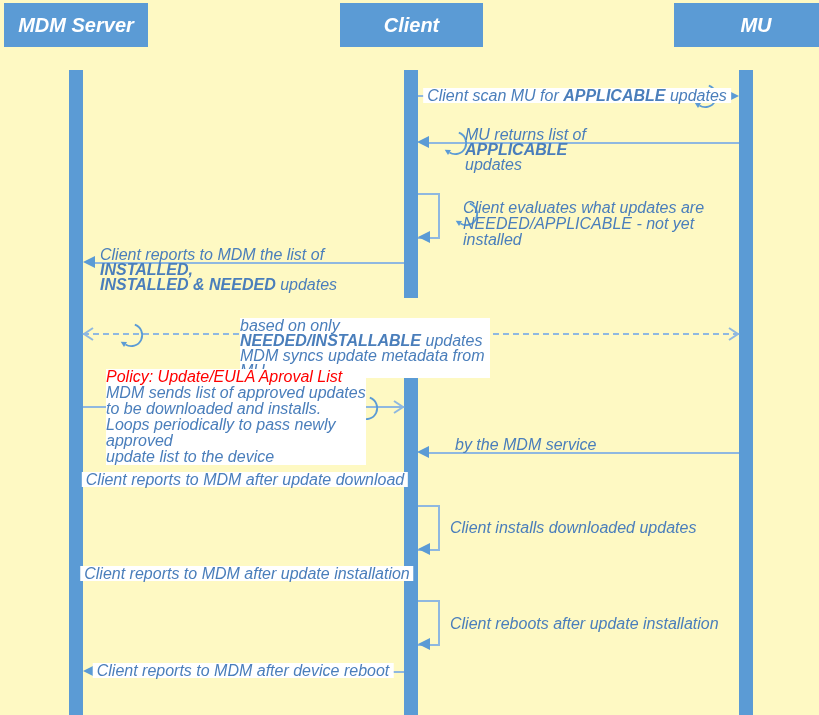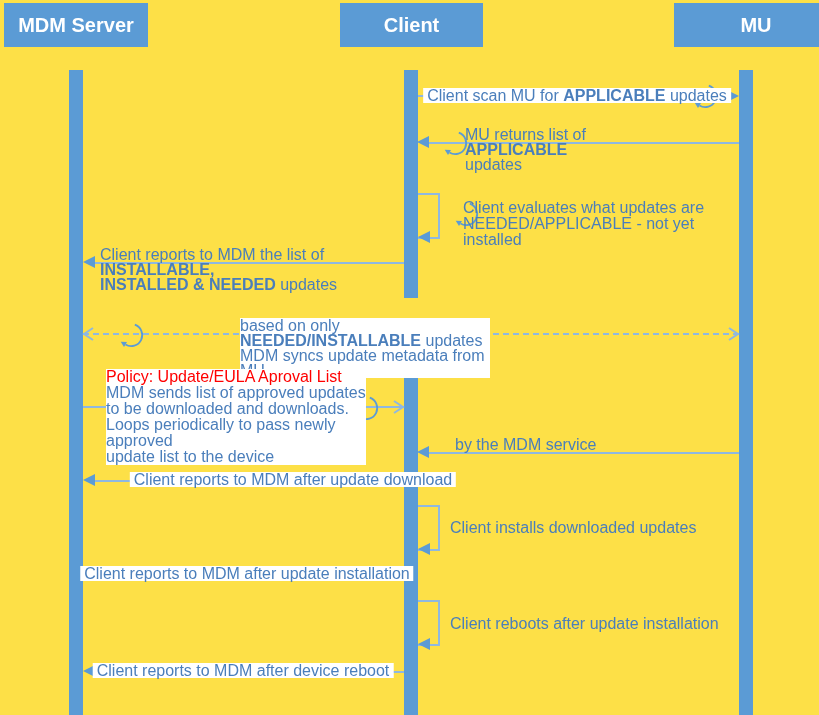--- a/index.html
+++ b/index.html
@@ -1,17 +1,17 @@
 <!DOCTYPE html>
 <html><head>
 <meta charset="utf-8">
 <style>
   html,body{margin:0;padding:0;background:#fff;}
-  #diagram{position:relative;width:819px;height:715px;background:#fde047;overflow:hidden;
-           font-family:"Liberation Sans",sans-serif;}
+  #diagram{position:relative;width:819px;height:715px;background:#fef9c3;overflow:hidden;
+           font-family:"Liberation Sans",sans-serif;font-style:italic;}
   .actor-box{position:absolute;top:3px;height:44px;background:#5B9BD5;color:#fff;
              font-weight:bold;font-size:20px;display:flex;align-items:center;justify-content:center;}
   .lifeline{position:absolute;width:14px;background:#5B9BD5;}
   .hline{position:absolute;height:2px;background:#8FB8E0;}
   .dashline{position:absolute;height:0;border-top:2px dashed #8FB8E0;}
   .arr-left{position:absolute;width:0;height:0;border-top:6px solid transparent;
             border-bottom:6px solid transparent;border-right:12px solid #5B9BD5;}
   .arr-right{position:absolute;width:0;height:0;border-top:6px solid transparent;
              border-bottom:6px solid transparent;border-left:12px solid #5B9BD5;}
   .bracket{position:absolute;box-sizing:border-box;width:22px;height:46px;
@@ -75,21 +75,21 @@
       <path class="la" d="M5.7 22.8 L12 22.9 L9 28.1 Z"></path>
   </svg>
   <div class="msg ctr" style="left:463px;top:200px;width:255px;line-height:16px;">
     <div>Client evaluates what updates are</div>
     <div>NEEDED/APPLICABLE - not yet installed</div>
   </div>
 
   <div class="arr-left" style="left:83px;top:256px;"></div>
   <div class="hline" style="left:95px;top:262px;width:309px;"></div>
   <div class="msg ctr" style="left:100px;top:247px;width:295px;">
-    <div><span>Client reports to MDM the list of </span><b>INSTALLABLE,</b></div>
+    <div><span>Client reports to MDM the list of </span><b>INSTALLED,</b></div>
     <div><b>INSTALLED &amp; NEEDED</b><span> updates</span></div>
   </div>
 
   <div class="dashline" style="left:83px;top:333px;width:656px;"></div>
   <svg class="chev" style="left:82px;top:326px;" viewBox="0 0 14 16">
       <path d="M11 2 L2 8 L11 14"></path>
     </svg>
   <svg class="chev" style="left:726px;top:326px;" viewBox="0 0 14 16">
       <path d="M3 2 L12 8 L3 14"></path>
     </svg>
@@ -107,34 +107,34 @@
       <path d="M3 2 L12 8 L3 14"></path>
     </svg>
   <svg class="loop" style="left:350px;top:392px;" viewBox="0 0 32 32">
     <path class="lc" d="M19.8 5.7 A11 11 0 1 1 10.5 25.5"></path>
       <path class="la" d="M5.7 22.8 L12 22.9 L9 28.1 Z"></path>
   </svg>
 
   <div class="msg ctr whitebg" style="left:106px;top:369px;width:260px;line-height:16px;">
     <div class="policy-title">Policy: Update/EULA Aproval List</div>
     <div>MDM sends list of approved updates</div>
-    <div>to be downloaded and downloads.</div>
+    <div>to be downloaded and installs.</div>
     <div>Loops periodically to pass newly approved</div>
     <div>update list to the device</div>
   </div>
 
   <div class="arr-left" style="left:417px;top:446px;"></div>
   <div class="hline" style="left:429px;top:452px;width:310px;"></div>
   <div class="msg ctr" style="left:455px;top:437px;width:250px;">
     <div>by the MDM service</div>
   </div>
 
   <div class="arr-left" style="left:83px;top:474px;"></div>
   <div class="hline" style="left:95px;top:480px;width:309px;"></div>
-  <div class="msg onL" style="left:245px;top:472px;margin-left:48px;">Client reports to MDM after update download</div>
+  <div class="msg onL" style="left:245px;top:472px;">Client reports to MDM after update download</div>
 
   <div class="bracket" style="left:418px;top:505px;"></div>
   <div class="arr-left" style="left:418px;top:543px;"></div>
   <div class="msg nowrap" style="left:450px;top:520px;">Client installs downloaded updates</div>
 
   <div class="arr-left" style="left:83px;top:568px;"></div>
   <div class="hline" style="left:95px;top:574px;width:309px;"></div>
   <div class="msg onL" style="left:247px;top:566px;">Client reports to MDM after update installation</div>
 
   <div class="bracket" style="left:418px;top:600px;"></div>

